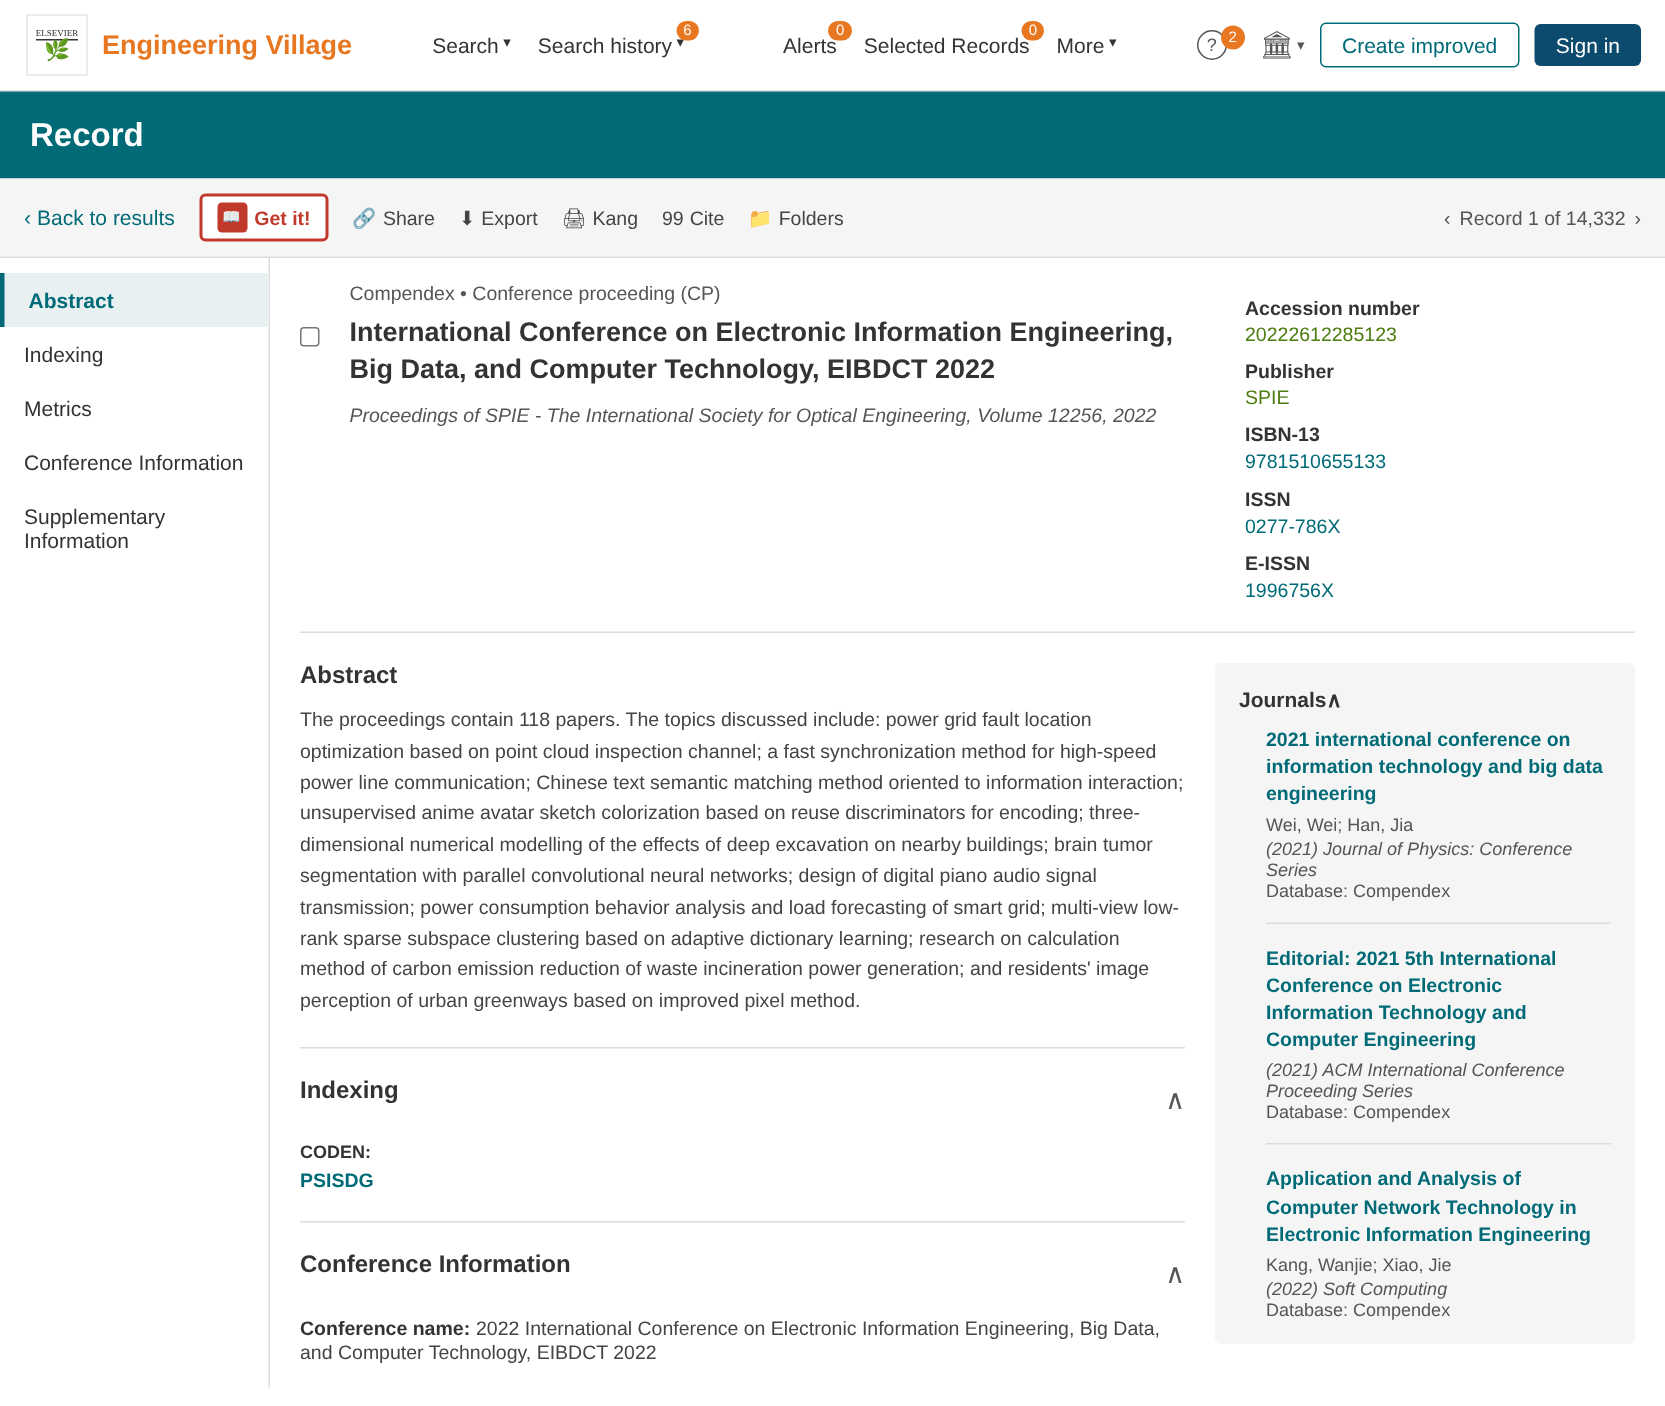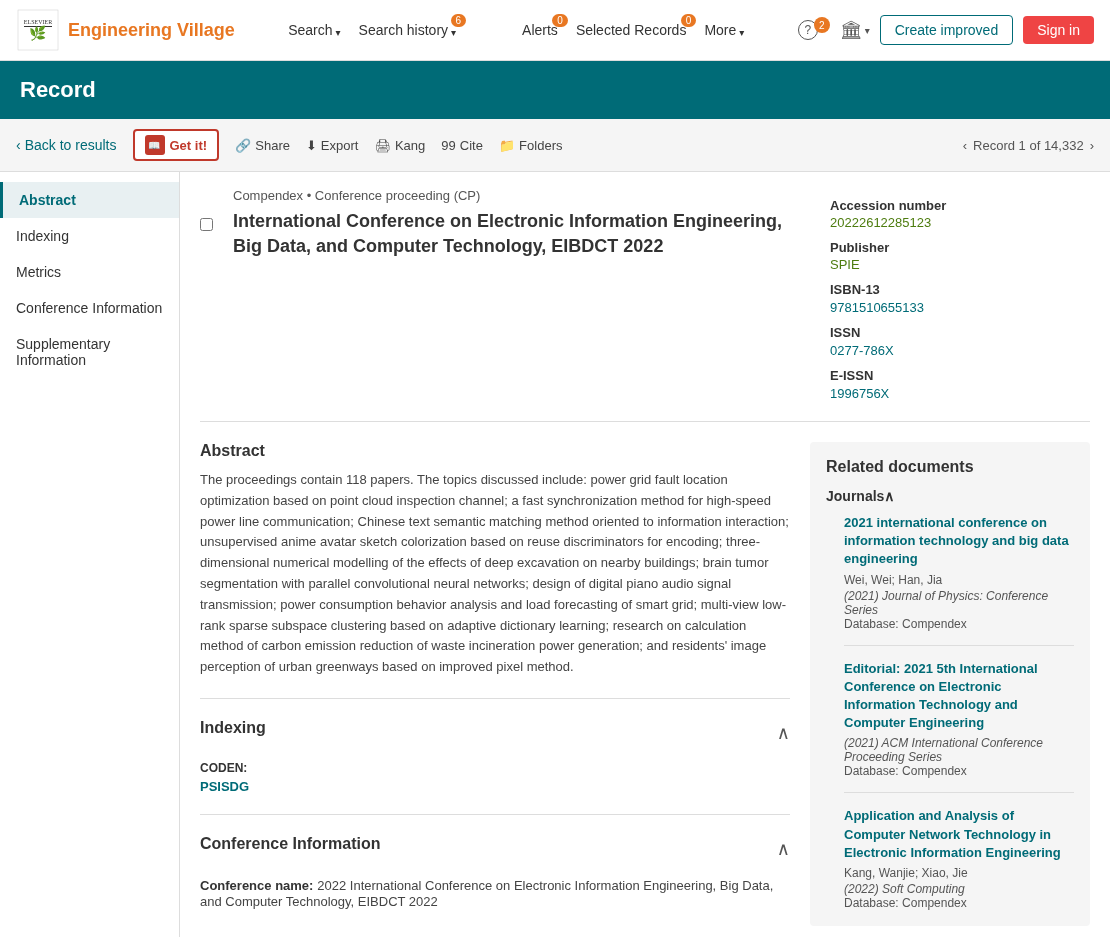--- a/index.html
+++ b/index.html
@@ -7,21 +7,21 @@
 
     
     .header { display: flex; align-items: center; padding: 8px 16px; border-bottom: 1px solid #ddd; gap: 20px; }
     .logo-area { display: flex; align-items: center; gap: 8px; flex-shrink: 0; }
     .logo-text { color: #e87722; font-size: 18px; font-weight: bold; }
     .nav-links { display: flex; align-items: center; gap: 18px; flex: 1; justify-content: center; }
     .nav-item { display: flex; align-items: center; gap: 3px; cursor: pointer; font-size: 14px; color: #333; text-decoration: none; position: relative; }
     .badge { background: #e87722; color: #fff; border-radius: 10px; font-size: 10px; padding: 1px 5px; position: absolute; top: -8px; right: -10px; }
     .header-actions { display: flex; align-items: center; gap: 10px; flex-shrink: 0; }
     .btn-create { border: 1.5px solid #006b77; color: #006b77; background: #fff; padding: 6px 14px; border-radius: 4px; cursor: pointer; font-size: 14px; font-weight: 500; }
-    .btn-signin { background: #ef4444; color: #fff; border: none; padding: 6px 14px; border-radius: 4px; cursor: pointer; font-size: 14px; font-weight: 500; }
+    .btn-signin { background: #0c4a6e; color: #fff; border: none; padding: 6px 14px; border-radius: 4px; cursor: pointer; font-size: 14px; font-weight: 500; }
     .icon-btn { cursor: pointer; color: #555; font-size: 18px; display: flex; align-items: center; gap: 2px; }
 
     
     .record-header { background: #006b77; color: #fff; padding: 16px 20px; font-size: 22px; font-weight: bold; }
 
     
     .toolbar { display: flex; align-items: center; padding: 10px 16px; border-bottom: 1px solid #ddd; gap: 16px; background: #f5f5f5; justify-content: space-between; }
     .toolbar-left { display: flex; align-items: center; gap: 16px; }
     .toolbar-right { display: flex; align-items: center; gap: 6px; color: #555; font-size: 13px; }
     .back-link { color: #006b77; cursor: pointer; font-size: 14px; display: flex; align-items: center; gap: 4px; }
@@ -78,21 +78,21 @@
     .related-docs { background: #f5f5f5; padding: 16px; border-radius: 4px; }
     .related-title { font-size: 16px; font-weight: bold; color: #333; margin-bottom: 12px; }
     .related-section-title { font-size: 14px; font-weight: bold; color: #333; margin-bottom: 10px; display: flex; justify-content: flex-start; align-items: center; }
     .related-item { margin-bottom: 14px; padding-bottom: 14px; border-bottom: 1px solid #ddd; margin-left: 18px; }
     .related-item:last-child { border-bottom: none; margin-bottom: 0; padding-bottom: 0; }
     .related-item-title { color: #006b77; font-size: 13px; font-weight: bold; line-height: 1.4; margin-bottom: 4px; cursor: pointer; }
     .related-item-author { font-size: 12px; color: #555; margin-bottom: 2px; }
     .related-item-journal { font-style: italic; font-size: 12px; color: #555; }
     .related-item-db { font-size: 12px; color: #555; }
 
-    .nav-wrapper { position: relative; display: inline-flex; align-items: flex-end; }
+    .nav-wrapper { position: relative; display: inline-flex; align-items: flex-start; }
   </style>
 </head>
 <body>
 
 <div class="header">
   <div class="logo-area">
     <svg width="44" height="44" viewBox="0 0 44 44">
       <rect width="44" height="44" fill="white"></rect>
       <rect x="2" y="2" width="40" height="40" fill="none" stroke="#ccc" stroke-width="0.5"></rect>
       <text x="22" y="16" text-anchor="middle" font-size="6" fill="#333" font-family="serif">ELSEVIER</text>
@@ -193,20 +193,24 @@
 
   <div class="record-content">
 
     <div class="record-top">
       <div style="flex-shrink:0; padding-top:30px;">
         <input type="checkbox" style="">
       </div>
       <div class="record-main">
         <div class="record-source">Compendex  •  Conference proceeding (CP)</div>
         <div class="record-title">International Conference on Electronic Information Engineering, Big Data, and Computer Technology, EIBDCT 2022</div>
+        <div class="record-journal">
+          <em><span>Proceedings of SPIE - The International Society for Optical Engineering</span>,</em>
+          <span>Volume 12256, 2022</span>
+        </div>
       </div>
       <div class="record-meta">
         <div class="meta-label">Accession number</div>
         <div class="meta-value">20222612285123</div>
 
         <div class="meta-label">Publisher</div>
         <div class="meta-value">SPIE</div>
 
         <div class="meta-label">ISBN-13</div>
         <a class="meta-link">9781510655133</a>
@@ -250,21 +254,20 @@
           <div>
             <span class="conf-label">Conference name:</span>
             <span class="conf-text">2022 International Conference on Electronic Information Engineering, Big Data, and Computer Technology, EIBDCT 2022</span>
           </div>
         </div>
 
       </div>
 
       <div class="col-right">
         <div class="related-docs">
-          <div class="related-title">Related documents</div>
           <div class="related-section-title">
             <span>Journals</span>
             <span>∧</span>
           </div>
 
           <div class="related-item">
             <div class="related-item-title">2021 international conference on information technology and big data engineering</div>
             <div class="related-item-author">Wei, Wei; Han, Jia</div>
             <div class="related-item-journal">
               (<span>2021</span>)

